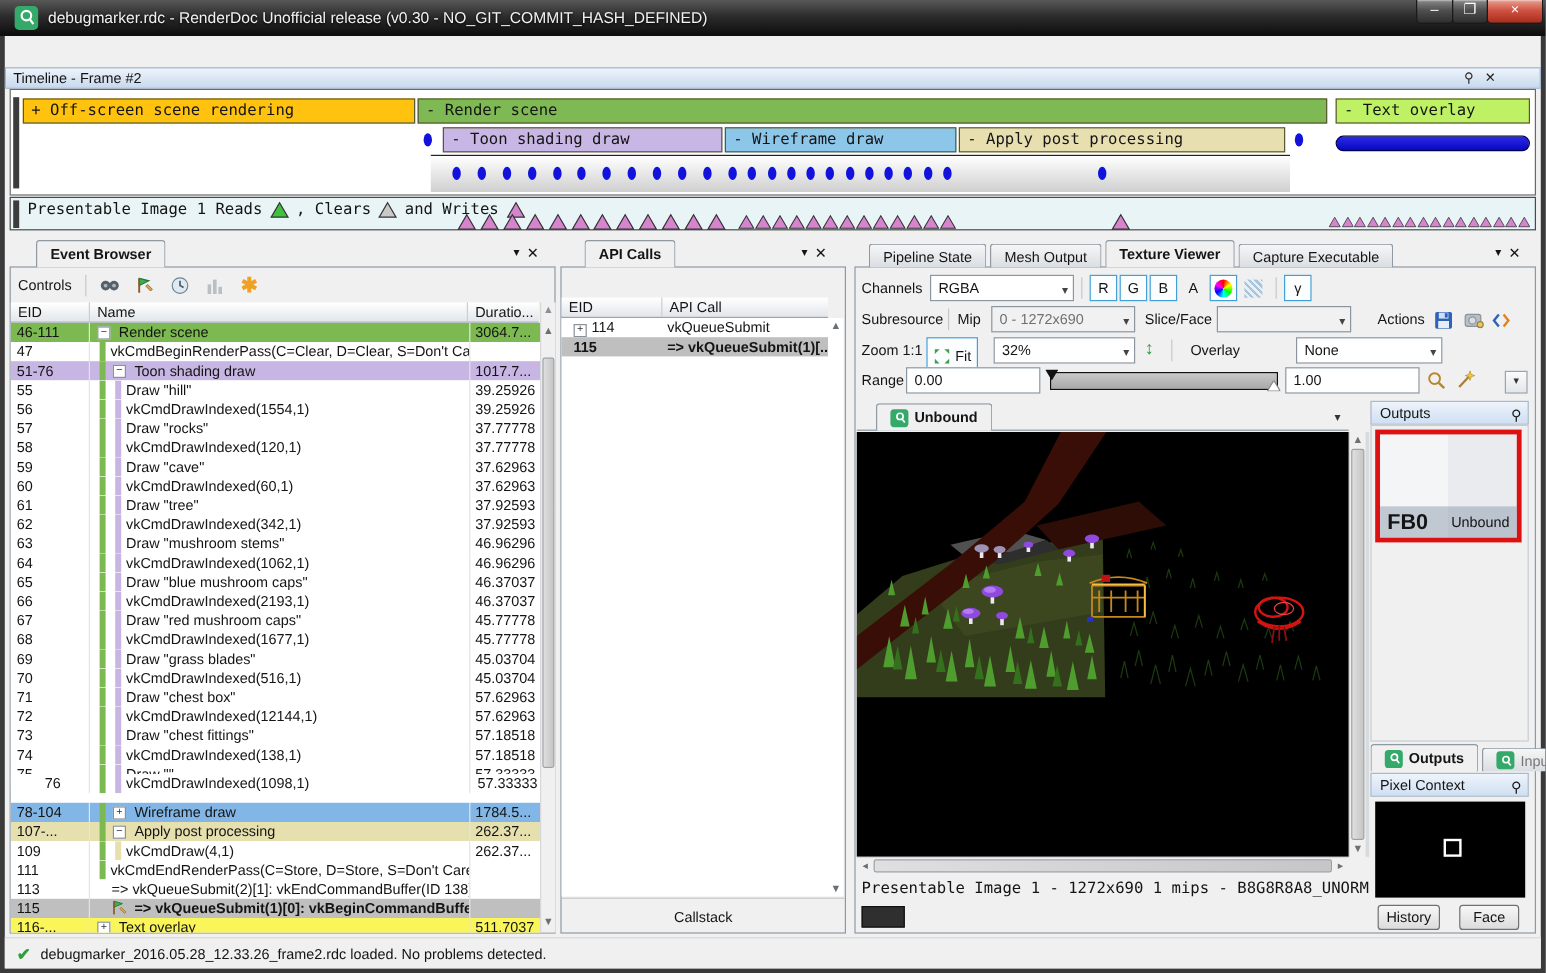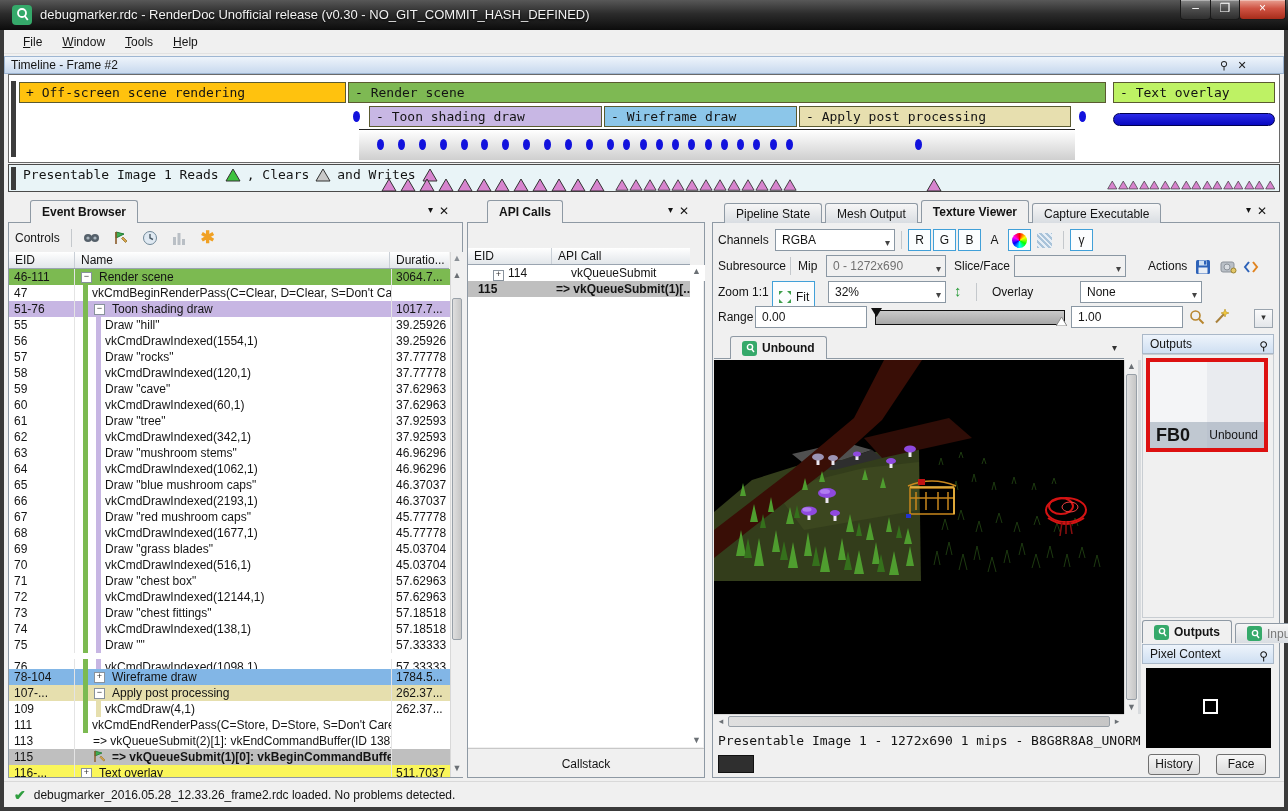--- a/index.html
+++ b/index.html
@@ -92,26 +92,20 @@
         <path d="M12.8,11l3,4" stroke="#fff" stroke-width="1.8"></path>
       </svg>
     <span id="win-title" class="abs">debugmarker.rdc - RenderDoc Unofficial release (v0.30 - NO_GIT_COMMIT_HASH_DEFINED)</span>
     <div id="btn-min" class="winbtn abs">–</div>
     <div id="btn-max" class="winbtn abs">❐</div>
     <div id="btn-close" class="winbtn abs">×</div>
   </div>
 
   <div id="client" class="abs"></div>
 
-  <div id="menubar" class="abs">
-      <div class="menu-item">File</div>
-      <div class="menu-item">Window</div>
-      <div class="menu-item">Tools</div>
-      <div class="menu-item">Help</div>
-    </div>
 
   <div id="tl-header" class="abs">
     <span>Timeline - Frame #2</span>
     <div class="abs" style="right:34px;top:2px;display:flex;gap:4px;">
       <span class="pinbtn">⚲</span>
       <span class="xbtn">✕</span>
     </div>
   </div>
   <div id="tl-body" class="abs">
     <div class="tl-strip abs"></div>
@@ -573,21 +567,21 @@
       </div>
       <div class="ev-row" style="top: 368px;">
         <span class="ev-eid">75</span>
         <span class="ev-name">
           <span class="guide" style="background: rgb(124, 186, 81);"></span>
           <span class="guide" style="background: rgb(199, 182, 227);"></span>
           <span class="ev-label">Draw ""</span>
         </span>
         <span class="ev-dur">57.33333</span>
       </div>
-      <div class="ev-row" style="top: 390px;">
+      <div class="ev-row" style="top: 376px; text-align: center;">
         <span class="ev-eid">76</span>
         <span class="ev-name">
           <span class="guide" style="background: rgb(124, 186, 81);"></span>
           <span class="guide" style="background: rgb(199, 182, 227);"></span>
           <span class="ev-label">vkCmdDrawIndexed(1098,1)</span>
         </span>
         <span class="ev-dur">57.33333</span>
       </div>
       <div class="ev-row" style="top: 400px; background: rgb(130, 182, 230);">
         <span class="ev-eid">78-104</span>
@@ -671,21 +665,21 @@
   </div>
   <div class="tabbar-ctl" style="left:668px;top:204px;">
     <span style="font-size:10px;">▾</span>
     <span>✕</span>
   </div>
   <div class="colhdr" style="left:468px;top:248px;width:222px;height:17px;">
     <span style="width:84px;">EID</span>
     <span style="flex:1;border-right:none;">API Call</span>
   </div>
   <div class="abs" style="left:468px;top:265px;width:222px;height:482px;background:#fff;" id="api-rows">
-      <div class="ev-row" style="top: 0px; width: 222px; margin-left: 15px;">
+      <div class="ev-row" style="top: 0px; width: 222px;">
         <span class="ev-eid" style="width: 84px; border-right: none; padding-left: 10px;"><span class="expander" style="display: inline-block; margin: 0px 4px 0px 0px;">+</span><span>114</span></span>
         <span class="ev-name">
           <span class="ev-label">vkQueueSubmit</span>
         </span>
       </div>
       <div class="ev-row" style="top: 16px; width: 222px; background: rgb(191, 191, 191);">
         <span class="ev-eid" style="width: 84px; border-right: none; padding-left: 10px;"><span style="font-weight: bold;">115</span></span>
         <span class="ev-name">
           <span class="ev-label" style="font-weight: bold;">=&gt; vkQueueSubmit(1)[...</span>
         </span>

